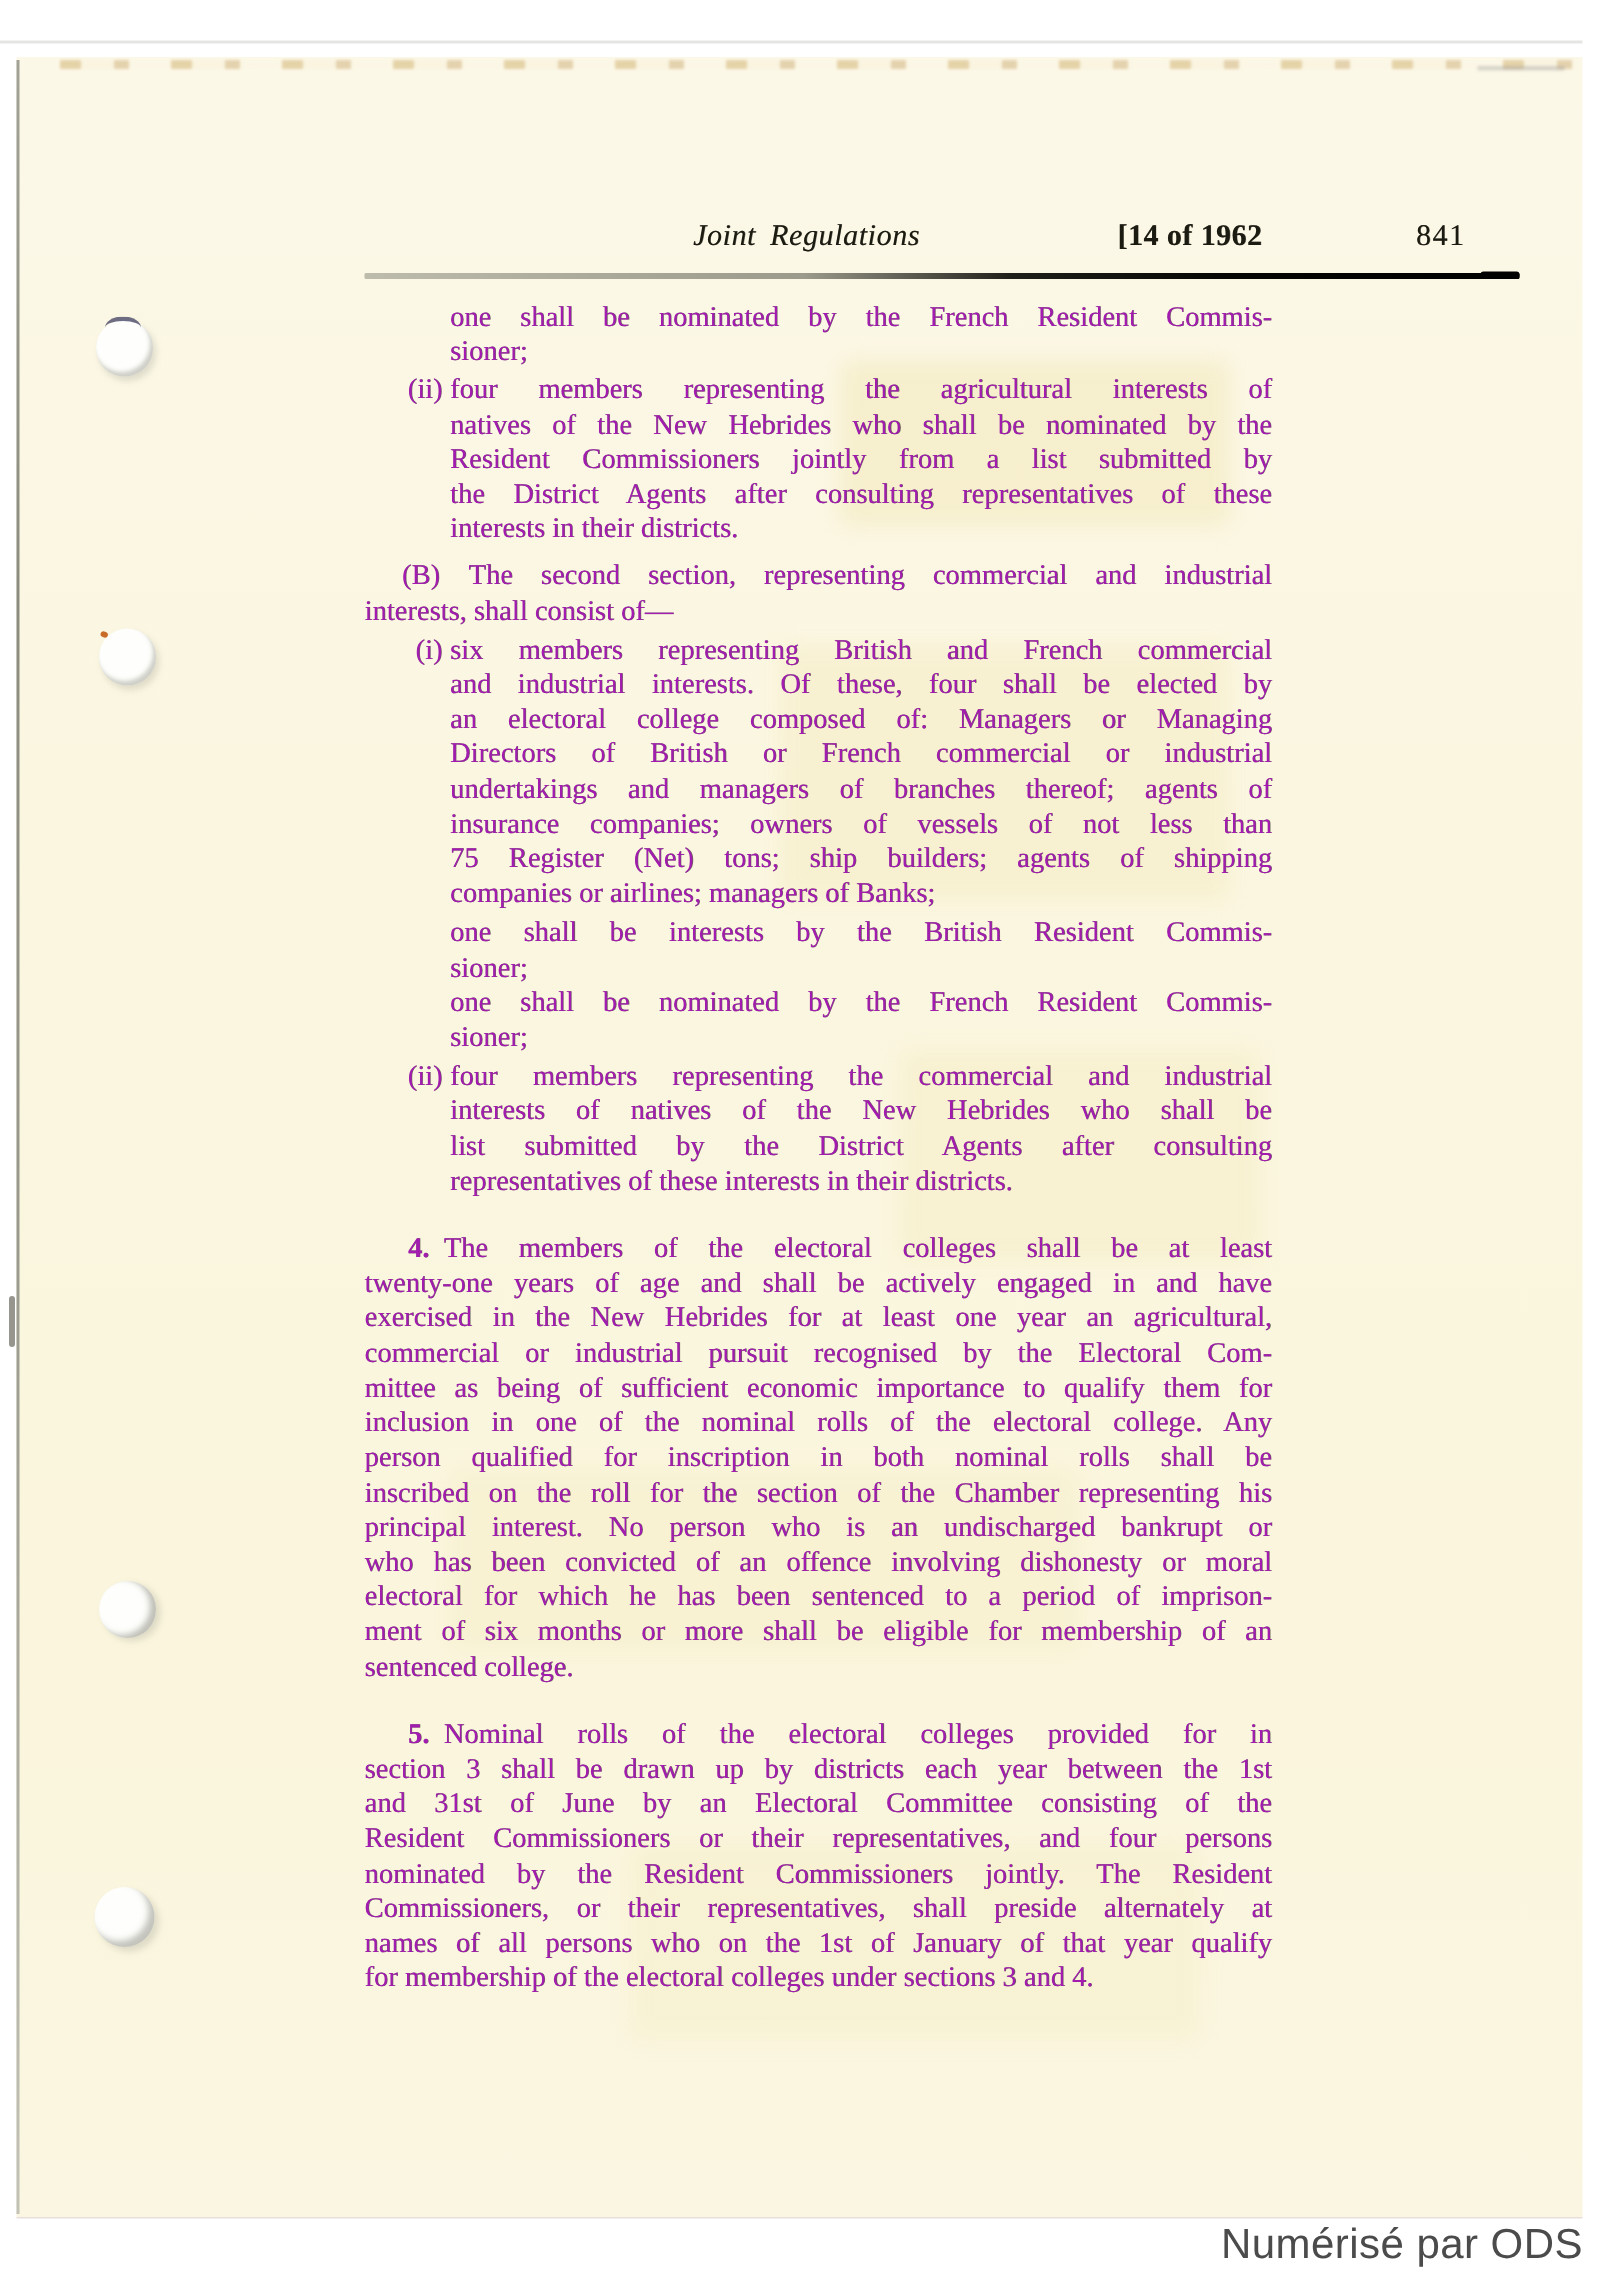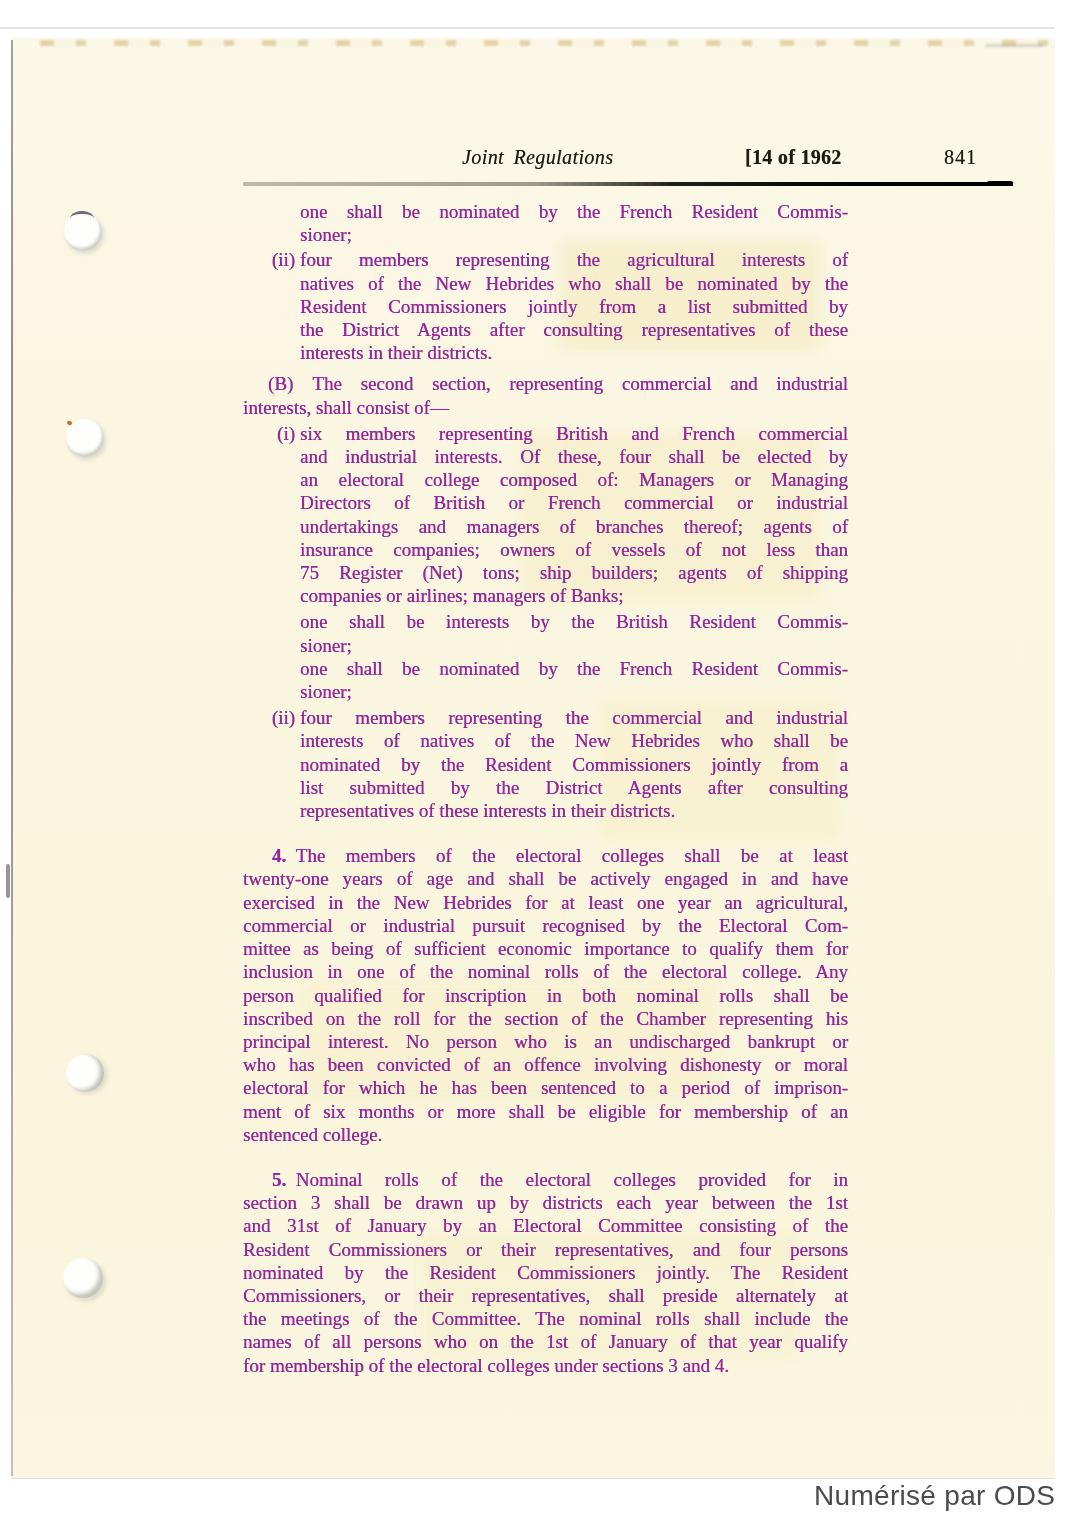--- a/index.html
+++ b/index.html
@@ -141,21 +141,20 @@
         <div class="line flush">sioner;</div>
       </div>
       <div class="block sub">
         <div class="line first">one shall be nominated by the French Resident Commis-</div>
         <div class="line flush">sioner;</div>
       </div>
       <div class="block item">
         <span class="label">(ii)</span>
         <div class="line first">four members representing the commercial and industrial</div>
         <div class="line">interests of natives of the New Hebrides who shall be</div>
-        <div class="line">nominated by the Resident Commissioners jointly from a</div>
         <div class="line">list submitted by the District Agents after consulting</div>
         <div class="line flush">representatives of these interests in their districts.</div>
       </div>
       <div class="block section">
         <div class="line first"><b class="secnum">4.</b> The members of the electoral colleges shall be at least</div>
         <div class="line">twenty-one years of age and shall be actively engaged in and have</div>
         <div class="line">exercised in the New Hebrides for at least one year an agricultural,</div>
         <div class="line">commercial or industrial pursuit recognised by the Electoral Com-</div>
         <div class="line">mittee as being of sufficient economic importance to qualify them for</div>
         <div class="line">inclusion in one of the nominal rolls of the electoral college. Any</div>
@@ -163,25 +162,24 @@
         <div class="line">inscribed on the roll for the section of the Chamber representing his</div>
         <div class="line">principal interest. No person who is an undischarged bankrupt or</div>
         <div class="line">who has been convicted of an offence involving dishonesty or moral</div>
         <div class="line">electoral for which he has been sentenced to a period of imprison-</div>
         <div class="line">ment of six months or more shall be eligible for membership of an</div>
         <div class="line flush">sentenced college.</div>
       </div>
       <div class="block section">
         <div class="line first"><b class="secnum">5.</b> Nominal rolls of the electoral colleges provided for in</div>
         <div class="line">section 3 shall be drawn up by districts each year between the 1st</div>
-        <div class="line">and 31st of January by an Electoral Committee consisting of the</div>
+        <div class="line">and 31st of June by an Electoral Committee consisting of the</div>
         <div class="line">Resident Commissioners or their representatives, and four persons</div>
         <div class="line">nominated by the Resident Commissioners jointly. The Resident</div>
         <div class="line">Commissioners, or their representatives, shall preside alternately at</div>
-        <div class="line">the meetings of the Committee. The nominal rolls shall include the</div>
         <div class="line">names of all persons who on the 1st of January of that year qualify</div>
         <div class="line flush">for membership of the electoral colleges under sections 3 and 4.</div>
       </div>
     </main>
 
   <div class="watermark">Numérisé par ODSAS</div>
 
 </div>
 
 </body></html>

